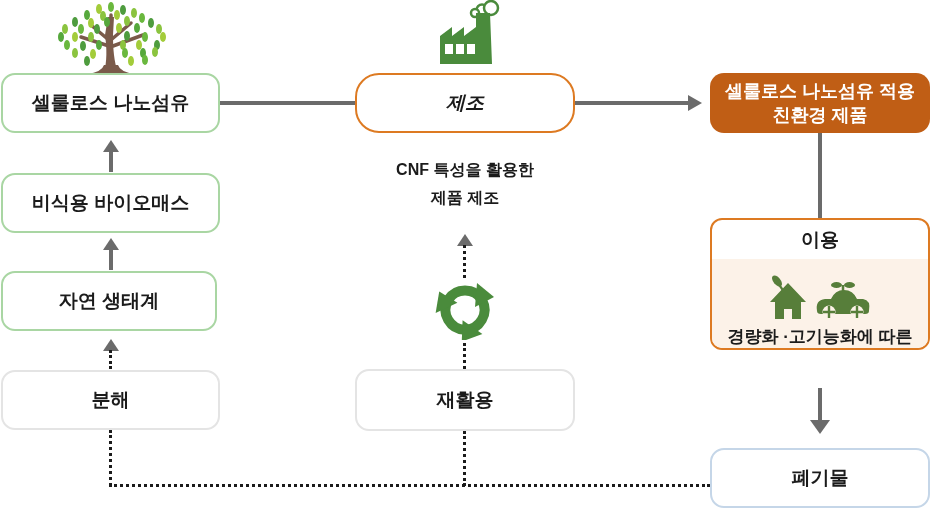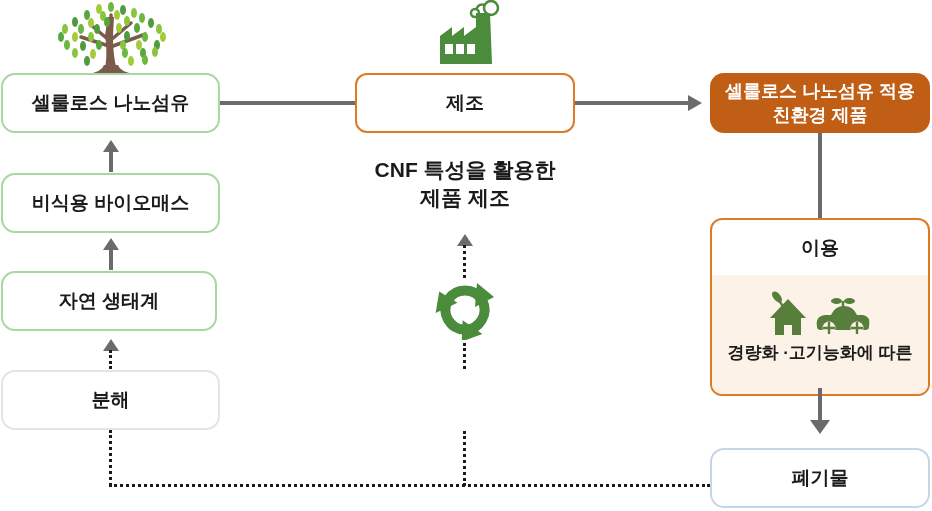--- a/index.html
+++ b/index.html
@@ -4,37 +4,37 @@
 <style>
   html,body{margin:0;padding:0;background:#ffffff;}
   body{font-family:"Liberation Sans","DejaVu Sans",sans-serif;}
   #stage{position:relative;width:932px;height:511px;background:#ffffff;overflow:hidden;}
 
   .node{position:absolute;background:#fff;border:2px solid #ccc;border-radius:14px;
         display:flex;align-items:center;justify-content:center;
         font-weight:700;font-size:19px;color:#1b1b1b;box-sizing:border-box;text-align:center;}
   .b-green{border-color:#A9D6A3;}
   .b-gray{border-color:#E4E4E4;}
-  .b-orange{border-color:#DD7A22;border-radius:12px;}
+  .b-orange{border-color:#DD7A22;border-radius:24px;font-style:italic;}
   .b-blue{border-color:#C5D6E8;text-align:right;}
 
   .product{background:#C05E15;border:none;color:#ffffff;font-size:18px;line-height:24px;border-radius:14px;}
 
   .hline{position:absolute;height:4px;background:#6B6B6B;}
   .vline{position:absolute;width:4px;background:#6B6B6B;}
   .ah-up{position:absolute;width:0;height:0;border-left:8px solid transparent;border-right:8px solid transparent;border-bottom:12px solid #6B6B6B;}
   .ah-down{position:absolute;width:0;height:0;border-left:10px solid transparent;border-right:10px solid transparent;border-top:14px solid #6B6B6B;}
   .ah-right{position:absolute;width:0;height:0;border-top:8px solid transparent;border-bottom:8px solid transparent;border-left:14px solid #6B6B6B;}
   .dotv{position:absolute;width:0;border-left:3px dotted #1b1b1b;}
   .doth{position:absolute;height:0;border-top:3px dotted #1b1b1b;}
 
   .caption{position:absolute;left:355px;top:156px;width:220px;text-align:center;
-           font-weight:700;font-size:21px;line-height:28px;color:#1b1b1b;}
-
-  .usebox{position:absolute;left:710px;top:218px;width:220px;height:178px;box-sizing:border-box;
+           font-weight:700;font-size:16px;line-height:28px;color:#1b1b1b;}
+
+  .usebox{position:absolute;left:710px;top:218px;width:220px;height:132px;box-sizing:border-box;
           border:2px solid #DD7A22;border-radius:12px;background:#fff;overflow:hidden;
           display:flex;flex-direction:column;}
   .use-title{height:55px;display:flex;align-items:center;justify-content:center;
              font-weight:700;font-size:19px;color:#1b1b1b;}
   .use-body{flex:1;background:#FCF2E8;display:flex;flex-direction:column;align-items:center;padding-top:6px;}
   .use-icons{display:flex;align-items:flex-end;gap:6px;height:56px;}
   .use-desc{font-weight:700;font-size:17px;line-height:23px;color:#1b1b1b;text-align:center;margin-top:4px;}
 
   .icon{position:absolute;}
 </style>
@@ -137,20 +137,23 @@
       <path d="M -17,-10 A 20 20 0 0 1 17,-10" transform="rotate(120)"></path>
       <path d="M -17,-10 A 20 20 0 0 1 17,-10" transform="rotate(240)"></path>
     </g>
     <g fill="#4A8B3C">
       <polygon points="12,-27 29,-13 10,-3"></polygon>
       <polygon points="12,-27 29,-13 10,-3" transform="rotate(120)"></polygon>
       <polygon points="12,-27 29,-13 10,-3" transform="rotate(240)"></polygon>
     </g>
   </svg>
 
+  <div class="node b-gray" style="left:355px;top:369px;width:220px;height:62px;">
+    <span>재활용</span>
+  </div>
 
   <div class="node product" style="left:710px;top:73px;width:220px;height:60px;">
     <span>
       <span style="display:block;">셀룰로스 나노섬유 적용</span>
       <span style="display:block;">친환경 제품</span>
     </span>
   </div>
 
   <div class="usebox">
     <div class="use-title">이용</div>

